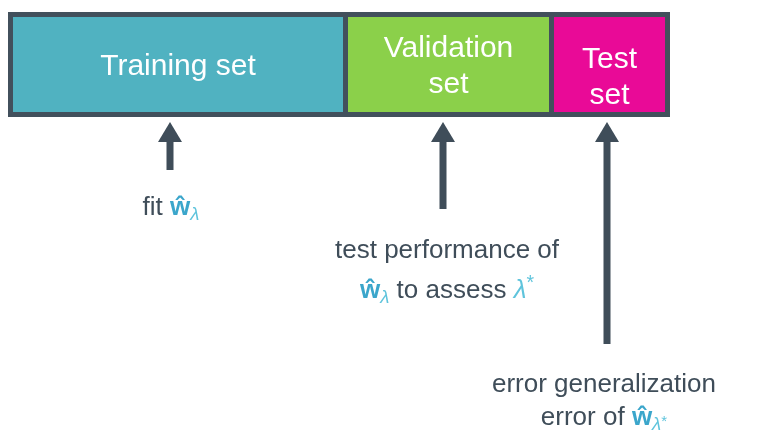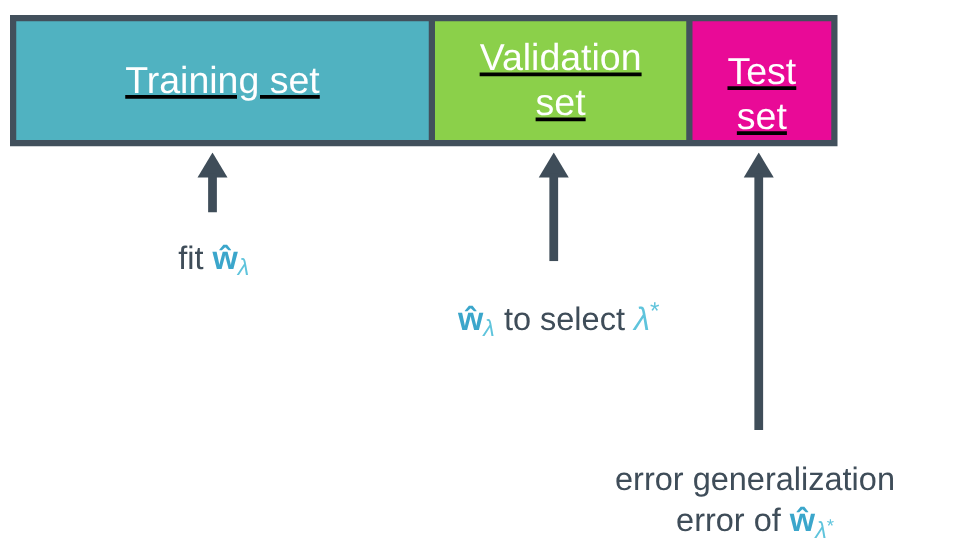--- a/index.html
+++ b/index.html
@@ -3,21 +3,21 @@
 <meta charset="utf-8">
 <style>
   html,body{margin:0;padding:0;background:#ffffff;}
   .page{
     position:relative;width:762px;height:437px;background:#ffffff;overflow:hidden;
     font-family:"Liberation Sans","DejaVu Sans",sans-serif;
   }
   
   .bar{
     position:absolute;left:8px;top:12px;width:662px;height:105px;
-    background:#42505C;display:flex;gap:5px;padding:5px;box-sizing:border-box;text-decoration:underline;
+    background:#42505C;display:flex;gap:5px;padding:5px;box-sizing:border-box;
   }
   .seg{
     display:flex;flex-direction:column;align-items:center;justify-content:center;
     color:#ffffff;font-size:30px;line-height:36px;text-align:center;white-space:nowrap;
   }
   .seg-training{flex:330 0 0;background:#50B2C1;}
   .seg-validation{flex:201 0 0;background:#8BD04A;}
   .seg-test{flex:111 0 0;background:#E90A97;justify-content:flex-end;}
   
   .arrow{position:absolute;}
@@ -68,21 +68,22 @@
       <polygon points="14,0 26,20 2,20" fill="#3F4D59"></polygon>
       <rect x="10.5" y="17" width="7" height="205" fill="#3F4D59"></rect>
     </svg>
   </div>
 
   <div class="caption" style="left:101px;top:174px;width:140px;">
     <span>fit </span><span class="mw">ŵ</span><span class="msub">λ</span>
   </div>
 
   <div class="caption" style="left:277px;top:217px;width:340px;">
-    <div><span class="mw">ŵ</span><span class="msub">λ</span><span> to select </span><span class="mlam">λ</span><span class="mstar">*</span></div>
+    <div><span>test performance of</span></div>
+    <div><span class="mw">ŵ</span><span class="msub">λ</span><span> to assess </span><span class="mlam">λ</span><span class="mstar">*</span></div>
   </div>
 
   <div class="caption" style="left:444px;top:351px;width:320px;">
     <div><span>error generalization</span></div>
     <div><span>error of </span><span class="mw">ŵ</span><span class="msub"><span>λ</span><span class="msubstar">*</span></span></div>
   </div>
 
 </div>
 
 </body></html>

